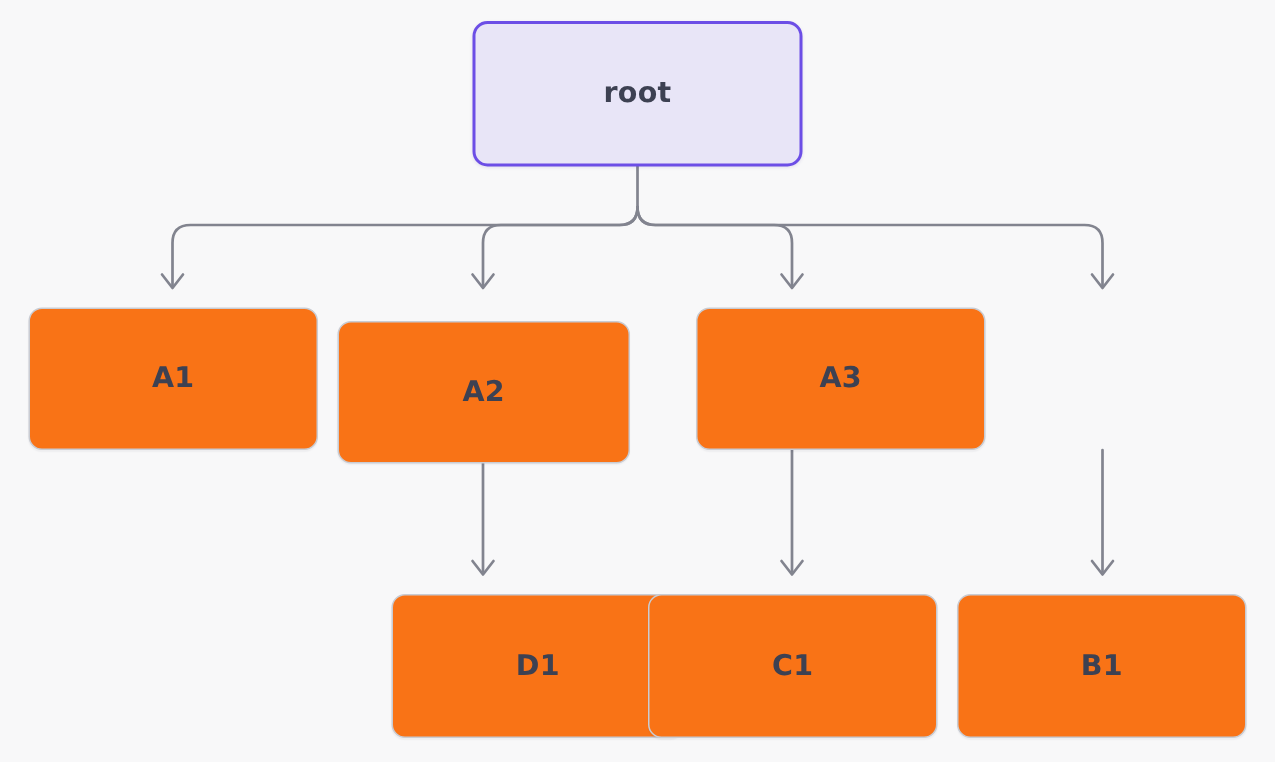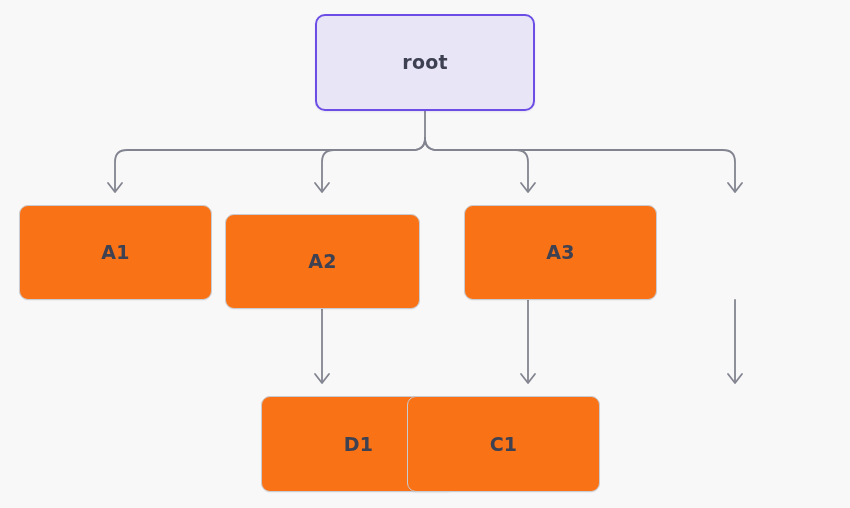--- a/index.html
+++ b/index.html
@@ -99,18 +99,21 @@
 
   <div class="node node-default" style="left:432px; top:205px; width:193px; height:95px;margin-left:32px;">
     <span class="node-label">A3</span>
   </div>
 
 
   <div class="node node-default" style="left:225px; top:396px; width:195px; height:96px;margin-left:36px;">
     <span class="node-label">D1</span>
   </div>
 
-  <div class="node node-default" style="left:407px; top:396px; width:193px; height:96px;">
+  <div class="node node-default" style="left:432px; top:396px; width:193px; height:96px;">
     <span class="node-label">C1</span>
   </div>
 
+  <div class="node node-default" style="left:638px; top:396px; width:193px; height:96px;">
+    <span class="node-label">B1</span>
+  </div>
 
 </div>
 
 </body></html>

